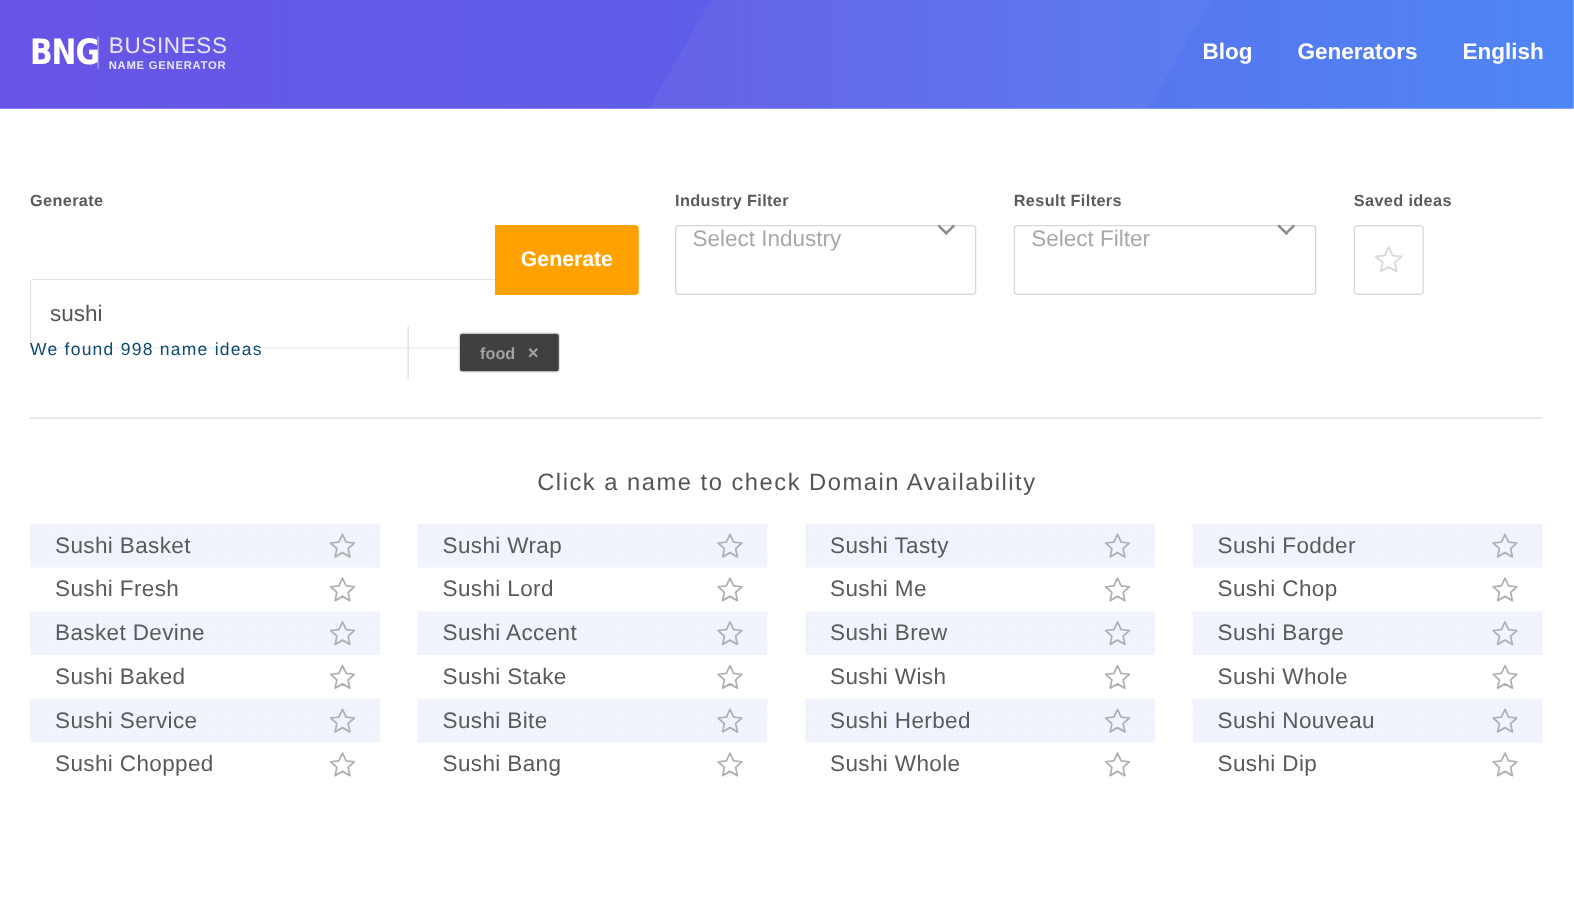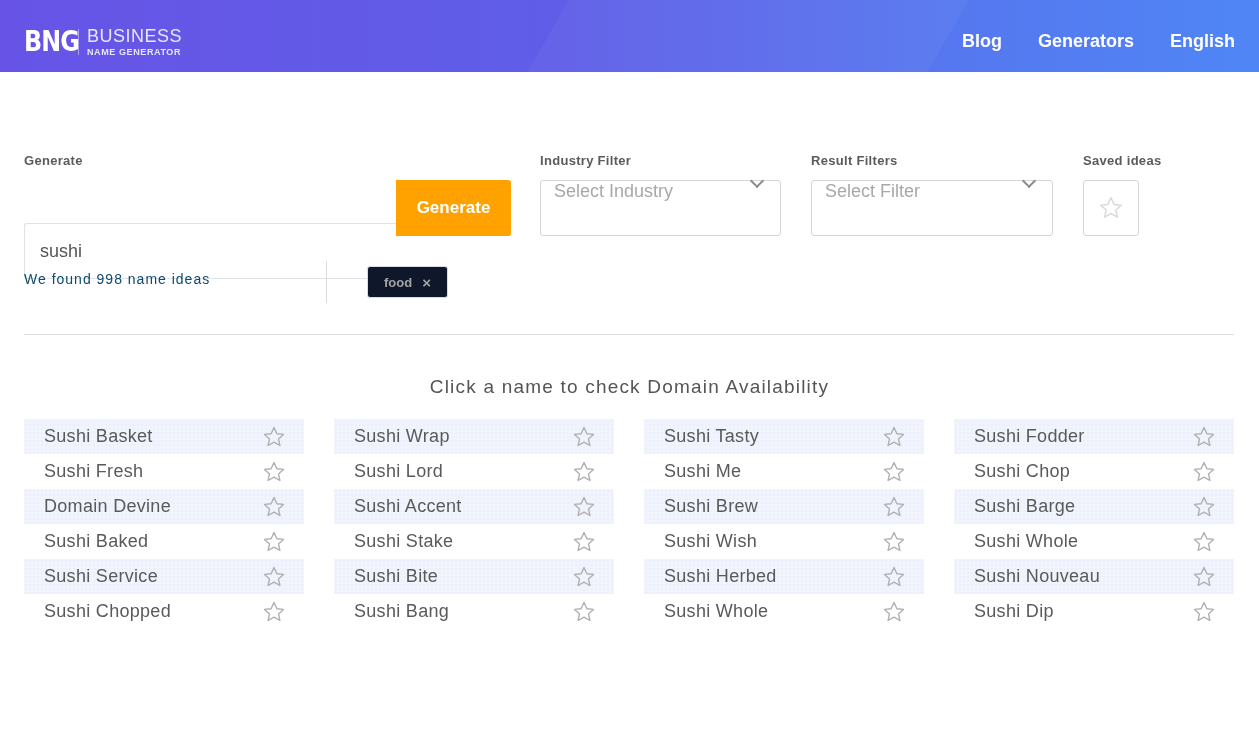--- a/index.html
+++ b/index.html
@@ -1,36 +1,36 @@
 <!DOCTYPE html>
 <html><head>
   <meta charset="utf-8">
   <style>
     * { box-sizing: border-box; margin: 0; padding: 0; }
     html, body { width: 1259px; height: 738px; overflow: hidden; background: #fff; font-family: "Liberation Sans", sans-serif; color: #555; }
-    .header { position: absolute; left: 0; top: 0; width: 1259px; height: 72px;
+    .header { position: absolute; left: 0; top: 0; width: 1259px; height: 87px;
       background: linear-gradient(90deg, #6754e6 0%, #5f5ee8 45%, #5677ef 75%, #4f86f6 100%); overflow: hidden; }
     .header .shade { position: absolute; left: 540px; top: -60px; width: 400px; height: 220px; background: rgba(255,255,255,0.04); transform: skewX(-30deg); }
     .logo { position: absolute; left: 24px; top: 26px; display: flex; align-items: center; color: #fff; }
     .logo .mark { font-family: "DejaVu Sans", sans-serif; font-size: 28px; font-weight: bold; letter-spacing: -1px; line-height: 32px; transform: scaleX(0.85); transform-origin: left; width: 54px; }
     .logo .sep { width: 1px; height: 26px; background: rgba(255,255,255,0.45); margin: 0 8px 0 0; }
     .logo .text1 { font-size: 18px; letter-spacing: 0.5px; line-height: 18px; color: #e8e6ff; }
     .logo .text2 { font-size: 9px; font-weight: bold; letter-spacing: 0.6px; color: #e8e6ff; margin-top: 2px; }
     .nav { position: absolute; right: 24px; top: 31px; display: flex; gap: 36px; }
     .nav a { color: #fff; font-size: 18px; font-weight: bold; text-decoration: none; }
 
     .label { position: absolute; top: 153px; font-size: 13px; font-weight: bold; color: #5b5b5b; letter-spacing: 0.3px; }
     .gen-input { position: absolute; left: 24px; top: 180px; width: 374px; height: 56px; border: 1px solid #dde3e8; border-right: none; border-radius: 3px 0 0 3px; padding: 0 15px; font-size: 18px; color: #555; font-family: "Liberation Sans", sans-serif; outline: none; background: #fff; margin-top: 43px; }
     .gen-btn { position: absolute; left: 396px; top: 180px; width: 115px; height: 56px; background: #ffa200; color: #fff; border: none; border-radius: 0 3px 3px 0; font-size: 17px; font-weight: bold; font-family: "Liberation Sans", sans-serif; }
     .select { position: absolute; top: 180px; height: 56px; border: 1px solid #d6d6d6; border-radius: 3px; display: flex; align-items: flex-start; justify-content: space-between; padding: 0 14px 0 13px; font-size: 18px; color: #a8a8a8; background: #fff; }
     .chev { width: 10px; height: 10px; border-right: 2px solid #8a8a8a; border-bottom: 2px solid #8a8a8a; transform: rotate(45deg); margin-top: -5px; margin-right: 4px; }
     .saved { position: absolute; left: 1083px; top: 180px; width: 56px; height: 56px; border: 1px solid #d6d6d6; border-radius: 3px; display: flex; align-items: center; justify-content: center; }
     .found { position: absolute; left: 24px; top: 271px; font-size: 14px; color: #0c4a6e; letter-spacing: 1px; }
     .vsep { position: absolute; left: 326px; top: 261px; width: 1px; height: 42px; background: #dcdcdc; }
-    .tag { position: absolute; left: 367px; top: 266px; height: 32px; width: 81px; border: 1px solid #dcdcdc; border-radius: 3px; background: #0f172a; display: flex; align-items: center; justify-content: center; gap: 10px; font-size: 13px; font-weight: bold; color: #a3a3a3; }
+    .tag { position: absolute; left: 367px; top: 266px; height: 32px; width: 81px; border: 1px solid #dcdcdc; border-radius: 3px; background: #404040; display: flex; align-items: center; justify-content: center; gap: 10px; font-size: 13px; font-weight: bold; color: #a3a3a3; }
     .tag .x { font-size: 15px; color: #a3a3a3; cursor: pointer; }
     .hr { position: absolute; left: 24px; top: 334px; width: 1210px; height: 1px; background: #dcdcdc; }
     .hint { position: absolute; left: 0; top: 376px; width: 1259px; text-align: center; font-size: 19px; color: #555; letter-spacing: 1.2px; }
     .grid { position: absolute; left: 24px; top: 419px; display: grid; grid-template-columns: repeat(4, 280px); column-gap: 30px; }
     .item { height: 35px; display: flex; align-items: center; justify-content: space-between; padding: 0 18px 0 20px; font-size: 18px; color: #5a5a5a; cursor: pointer; letter-spacing: 0.3px; }
     .item.shaded { background-color: #f1f4fd; background-image: radial-gradient(#e6eaf7 0.6px, transparent 0.8px); background-size: 4px 4px; }
     .star svg { display: block; }
   </style>
 </head>
 <body>
@@ -144,21 +144,21 @@
     </div>
     <div class="item">
       <span>Sushi Chop</span>
       <span class="star">
         <svg width="24" height="24" viewBox="0 0 24 24">
           <path d="M12 2.5l2.9 6.2 6.6.7-5 4.5 1.4 6.6L12 17.1l-5.9 3.4 1.4-6.6-5-4.5 6.6-.7z" fill="none" stroke="#b0b0b0" stroke-width="1.4" stroke-linejoin="round"></path>
         </svg>
       </span>
     </div>
     <div class="item shaded">
-      <span>Domain Devine</span>
+      <span>Basket Devine</span>
       <span class="star">
         <svg width="24" height="24" viewBox="0 0 24 24">
           <path d="M12 2.5l2.9 6.2 6.6.7-5 4.5 1.4 6.6L12 17.1l-5.9 3.4 1.4-6.6-5-4.5 6.6-.7z" fill="none" stroke="#b0b0b0" stroke-width="1.4" stroke-linejoin="round"></path>
         </svg>
       </span>
     </div>
     <div class="item shaded">
       <span>Sushi Accent</span>
       <span class="star">
         <svg width="24" height="24" viewBox="0 0 24 24">

